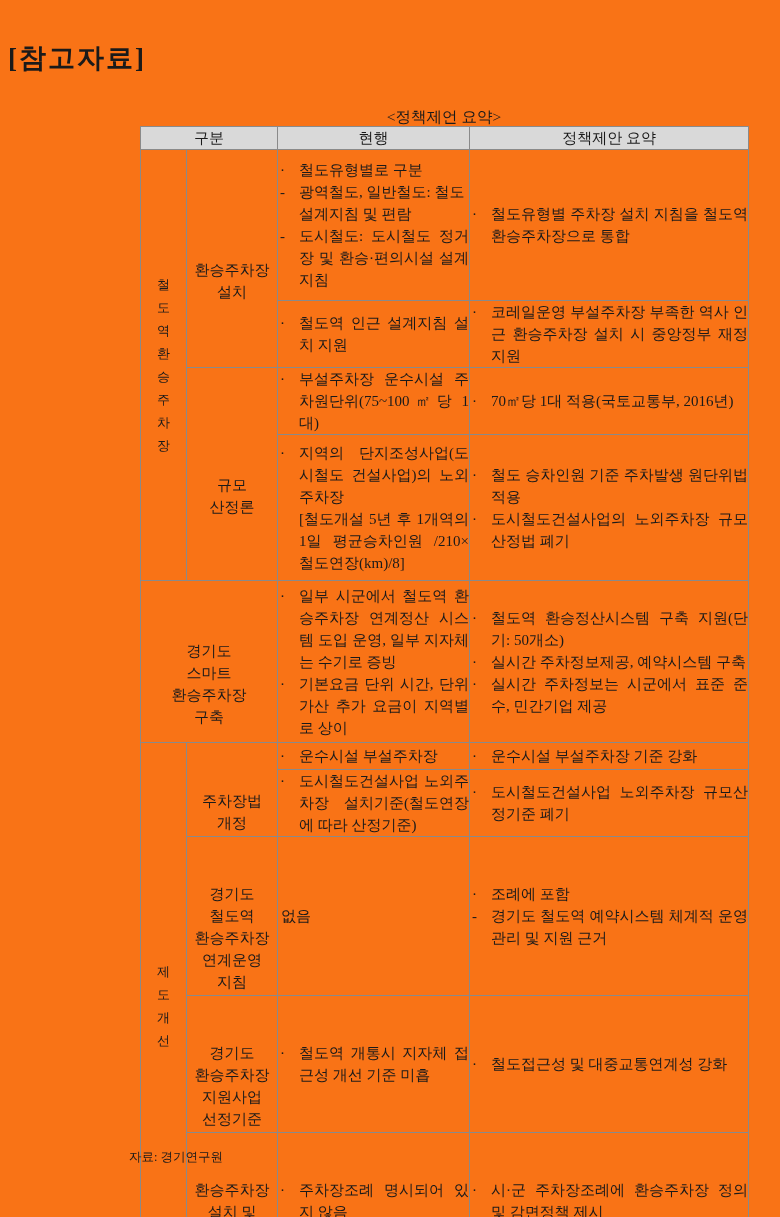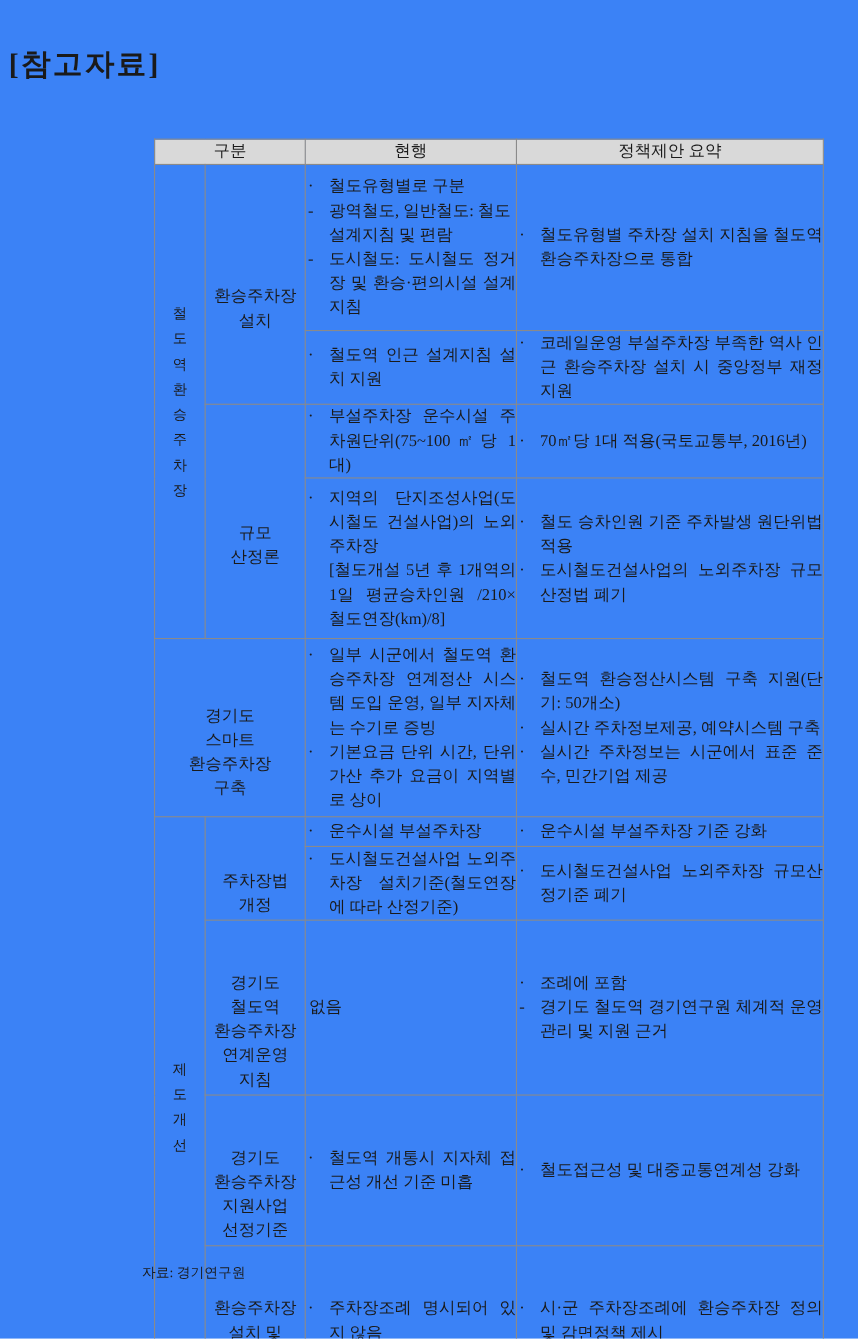--- a/index.html
+++ b/index.html
@@ -1,16 +1,16 @@
 <!DOCTYPE html>
 <html><head>
 <meta charset="utf-8">
 <style>
   html,body{margin:0;padding:0;background:#fff;}
-  .page{position:relative;width:780px;height:1217px;background:#3b82f6;overflow:hidden;
+  .page{position:relative;width:780px;height:1217px;background:#f97316;overflow:hidden;
         font-family:"Liberation Serif","DejaVu Serif",serif;color:#1a1a1a;}
   .doc-title{position:absolute;left:8px;top:40px;font-size:27px;font-weight:600;letter-spacing:2px;margin:0;}
   .tbl-caption{position:absolute;left:140px;top:107px;width:608px;text-align:center;font-size:15.5px;}
   table.policy{position:absolute;left:140px;top:126px;width:608px;table-layout:fixed;
         border-collapse:collapse;border:1px solid #8a8a8a;border-bottom:2px solid #5a5a5a;
         font-size:15px;line-height:22px;}
   table.policy th, table.policy td{border:1px solid #8a8a8a;vertical-align:middle;padding:0;}
   th.hd{background:#d9d9d9;font-weight:normal;font-size:15px;height:21px;text-align:center;}
   td.gc{text-align:center;}
   .vtext{width:17px;margin:0 auto;word-break:break-all;line-height:23px;text-align:center;font-size:13px;}
@@ -26,20 +26,21 @@
   .rh5{height:27px}.rh6{height:65px}.rh7{height:135px}.rh8{height:119px}.rh9{height:100px}
   .source{position:absolute;left:129px;top:1139px;font-size:12.5px;margin-top:10px;}
 </style>
 </head>
 <body>
 
 <div class="page">
 
   <h1 class="doc-title">[참고자료]</h1>
 
+  <div class="tbl-caption">&lt;정책제언 요약&gt;</div>
 
   <table class="policy">
     <colgroup>
       <col style="width:46px">
         <col style="width:91px">
         <col style="width:192px">
         <col style="width:279px">
     </colgroup>
 
     <tbody>
@@ -215,21 +216,21 @@
       <td class="cc">
         <div class="plain">없음</div>
       </td>
       <td class="pc">
         <div class="item">
               <span class="m">·</span>
               <span class="t">조례에 포함</span>
             </div>
         <div class="item">
               <span class="m">-</span>
-              <span class="t">경기도 철도역 경기연구원 체계적 운영 관리 및 지원 근거</span>
+              <span class="t">경기도 철도역 예약시스템 체계적 운영 관리 및 지원 근거</span>
             </div>
       </td>
     </tr>
 
     <tr class="rh8">
       <td class="sc">
         <div class="subcat">경기도
 환승주차장
 지원사업
 선정기준</div>

